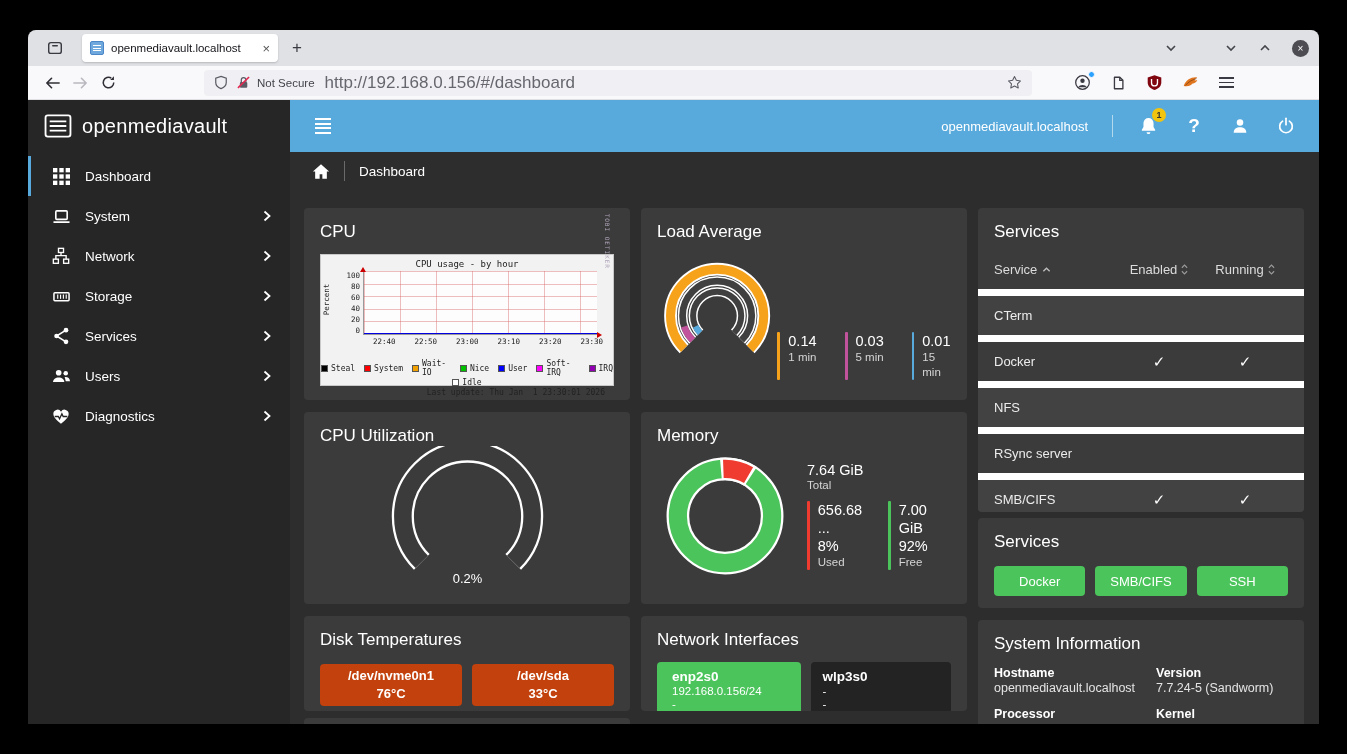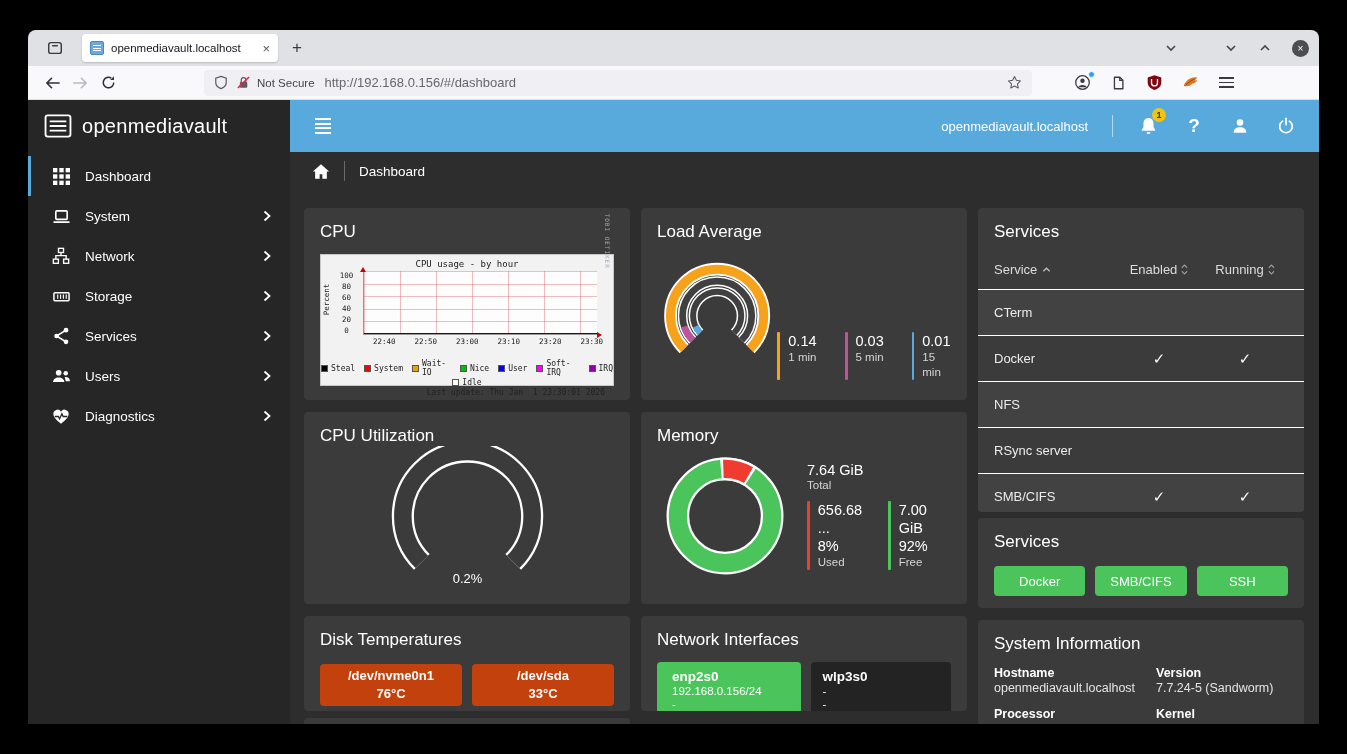--- a/index.html
+++ b/index.html
@@ -25,21 +25,21 @@
   .tb-ic { margin-left:20px; display:flex; align-items:center; }
   .win-close-circle { width:17px; height:17px; background:#4c4c52; border-radius:50%; color:#fff; font-size:10px;
                       display:flex; align-items:center; justify-content:center; }
 
   .toolbar { height:34px; background:#f9f9fb; display:flex; align-items:center; padding:0 12px 0 10px;
              border-bottom:1px solid #e0e0e4; flex:none; }
   .nav-ic { width:28px; height:26px; display:flex; align-items:center; justify-content:center; }
   .urlbar { margin-left:82px; width:828px; height:26px; background:#f0f0f4; border-radius:4px;
             display:flex; align-items:center; padding:0 10px; }
   .ns-label { font-size:11.5px; color:#43434c; margin:0 10px 0 6px; white-space:nowrap; }
-  .url-text { flex:1; font-size:13px; color:#66666f; white-space:nowrap; overflow:hidden; }
+  .url-text { flex:1; font-size:17px; color:#66666f; white-space:nowrap; overflow:hidden; }
   .toolbar-right { display:flex; align-items:center; margin-left:28px; }
   .toolbar-right .nav-ic { margin-left:8px; }
   .acct-wrap { position:relative; }
   .acct-dot { position:absolute; top:1px; right:1px; width:7px; height:7px; border-radius:50%; background:#2aa1ff; border:1.5px solid #f9f9fb; }
   .hamb { display:flex; flex-direction:column; gap:3px; }
   .hamb i { display:block; width:15px; height:1.6px; background:#3a3a42; }
 
   
   .app { flex:1; display:flex; overflow:hidden; }
   .sidebar { width:262px; background:#262626; flex:none; display:flex; flex-direction:column; }
@@ -72,21 +72,21 @@
   .card { background:#3b3b3b; border-radius:4px; padding:14px 16px; flex:none; overflow:hidden; }
   .card-title { color:#fff; font-size:17px; font-weight:400; }
 
   
   .rrd { margin-top:12px; height:132px; background:#f2f2f2; border:1px solid #c9c9c9; position:relative;
          font-family:"DejaVu Sans Mono", monospace; color:#222; }
   .g-title { text-align:center; font-size:9px; padding-top:4px; }
   .g-main { display:flex; height:64px; margin-top:2px; }
   .g-ylab { width:12px; position:relative; }
   .g-ylab span { position:absolute; left:-10px; top:24px; transform:rotate(-90deg); transform-origin:center; font-size:7.5px; }
-  .g-yticks { width:30px; display:flex; flex-direction:column; justify-content:space-between; align-items:center;
+  .g-yticks { width:30px; display:flex; flex-direction:column; justify-content:space-between; align-items:flex-end;
               font-size:7.5px; padding:0 3px 0 0; }
   .g-plot { flex:1; margin-right:16px; position:relative; background:#fdfdfd;
             border-left:1px solid #9a9a9a; border-bottom:1px solid #9a9a9a;
             background-image:
               repeating-linear-gradient(to bottom, rgba(214,92,92,.40) 0 1px, transparent 1px 12.6px),
               repeating-linear-gradient(to right, rgba(214,92,92,.40) 0 1px, transparent 1px 36px); }
   .g-line { position:absolute; left:0; right:0; bottom:0; height:1px; background:#0000e0; }
   .arr-up { position:absolute; top:-4px; left:-4px; width:0; height:0; border-left:3.5px solid transparent;
             border-right:3.5px solid transparent; border-bottom:5px solid #c00; }
   .arr-rt { position:absolute; right:-5px; bottom:-3.5px; width:0; height:0; border-top:3.5px solid transparent;
@@ -117,21 +117,21 @@
   .pill { flex:1; background:#c2410c; border-radius:4px; min-height:42px; display:flex; flex-direction:column;
           align-items:center; justify-content:center; color:#fff; font-size:13px; font-weight:bold; line-height:1.35; }
   .iface-row { display:flex; gap:10px; margin-top:12px; }
   .iface { flex:1; background:#232323; border-radius:4px; min-height:58px; padding:7px 12px; color:#fff; }
   .iface-name { font-size:13.5px; font-weight:bold; }
   .iface-sub { font-size:11.5px; margin-top:1px; }
 
   
   .tbl { margin:6px -16px 0 -16px; }
   .tbl-head { display:flex; align-items:center; padding:14px 16px 12px 16px; color:#dcdcdc; font-size:13px; }
-  .tbl-row { display:flex; align-items:center; height:46px; padding:0 16px; border-top:1px solid #ffffff;
+  .tbl-row { display:flex; align-items:center; height:46px; padding:0 16px; border-top:7px solid #ffffff;
              color:#ececec; font-size:13px; }
   .tbl-row:nth-child(even) { background:#424242; }
   .c-service { flex:1; display:flex; align-items:center; gap:5px; }
   .c-mid { width:86px; text-align:center; display:flex; justify-content:center; align-items:center; gap:4px; }
   .check { color:#fff; font-size:15px; }
 
   .btn-row { display:flex; gap:10px; margin-top:14px; }
   .svc-btn { flex:1; height:30px; border:none; border-radius:4px; color:#fff; font-size:13px;
              font-family:"Liberation Sans", sans-serif; cursor:pointer; }
 

